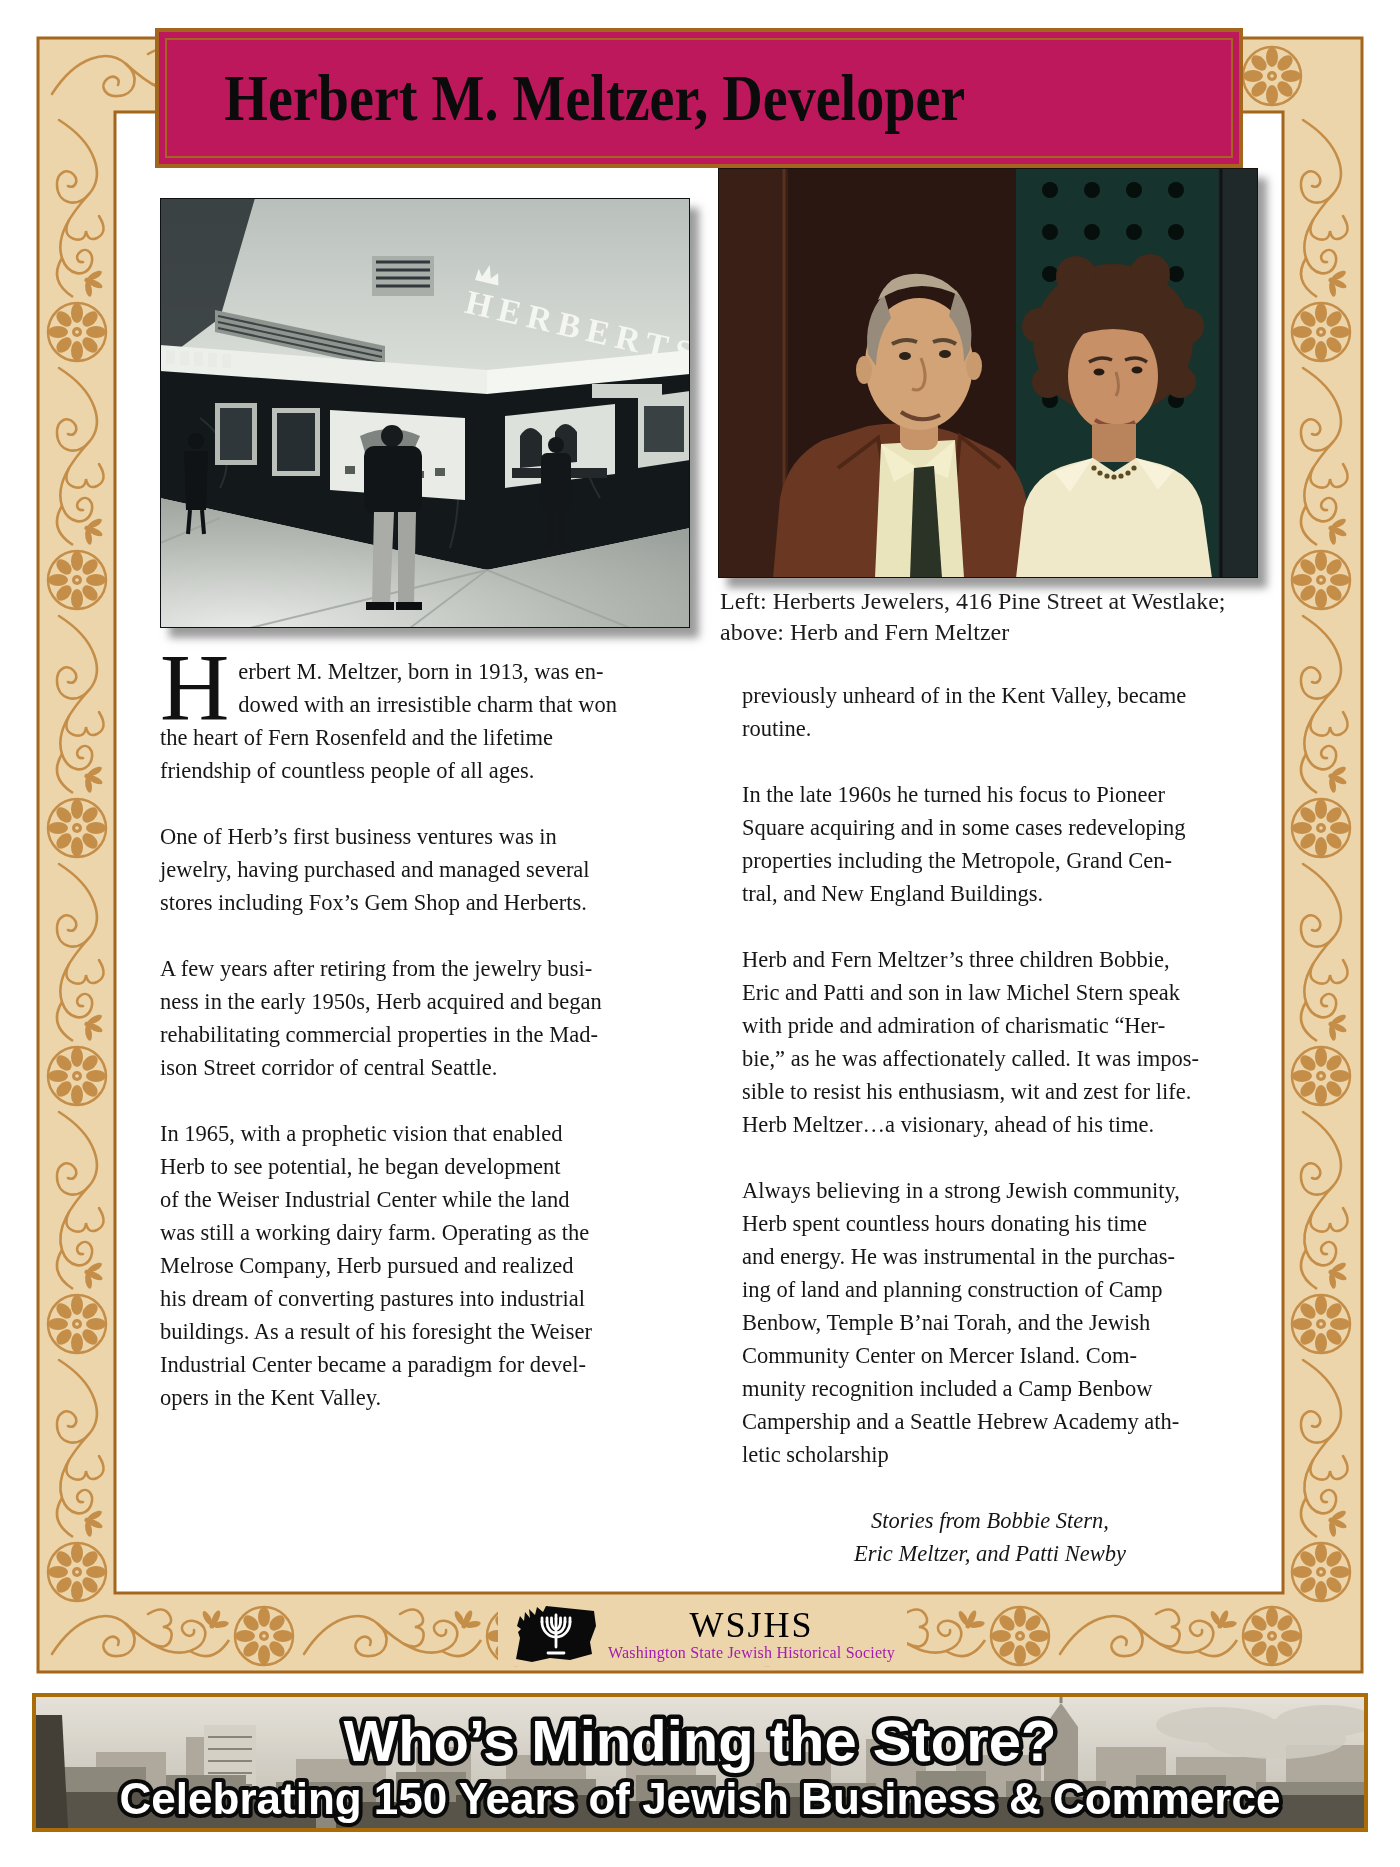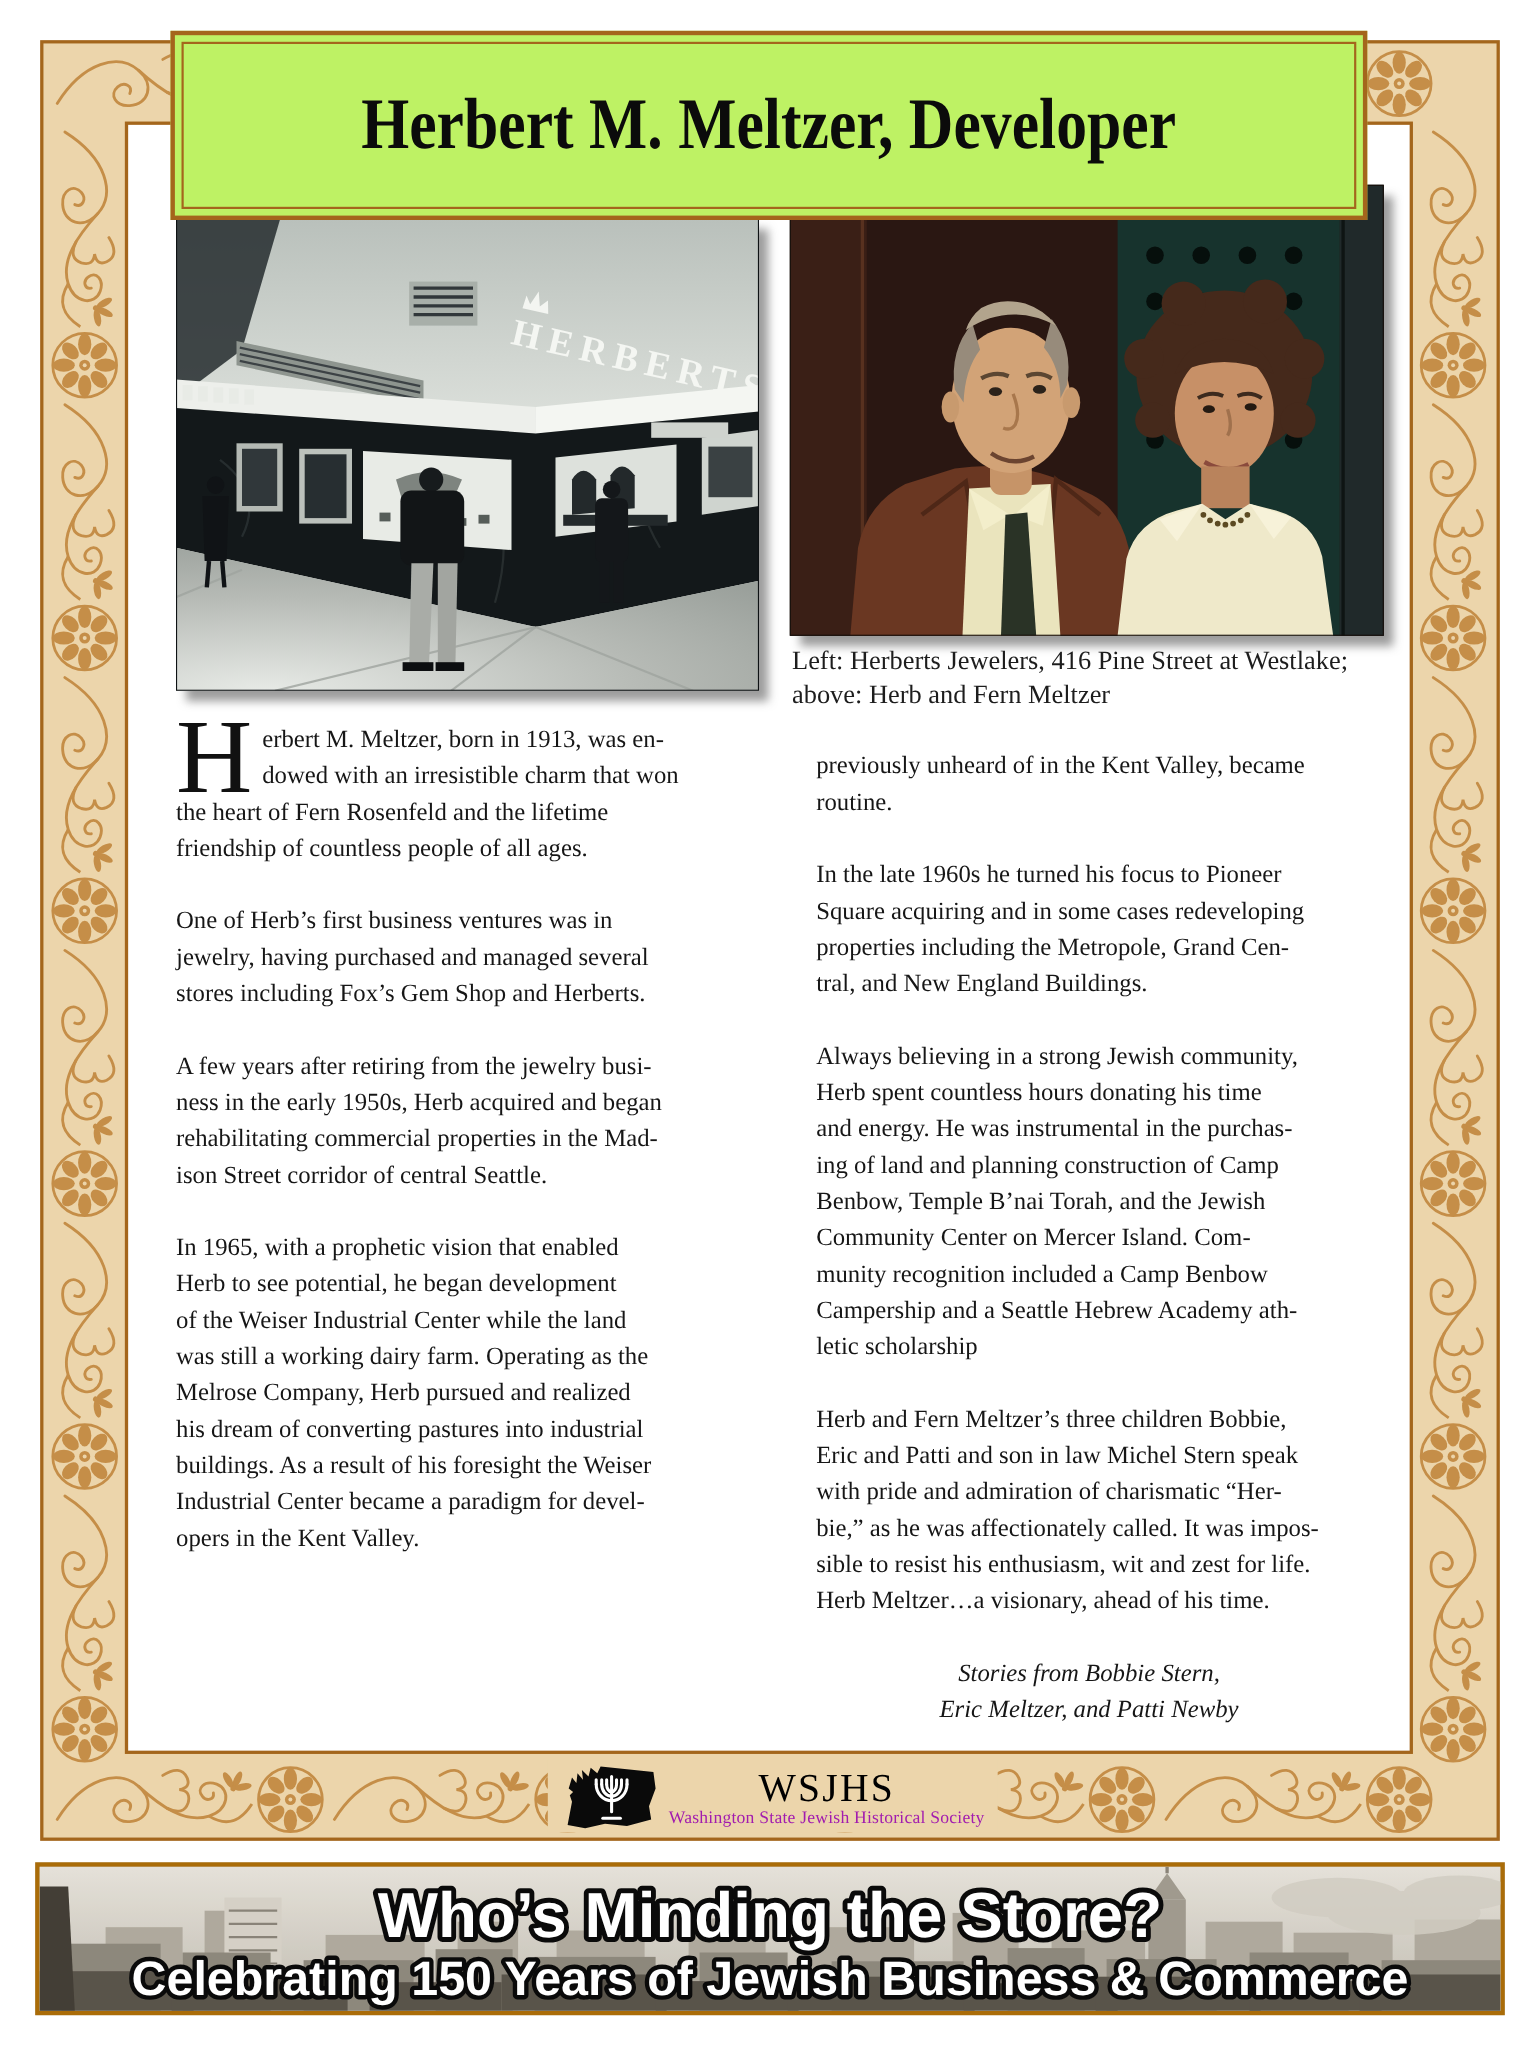--- a/index.html
+++ b/index.html
@@ -1,22 +1,22 @@
 <!DOCTYPE html>
 <html><head>
 <meta charset="utf-8">
 <style>
   html,body{margin:0;padding:0;background:#ffffff;}
   #page{position:relative;width:1400px;height:1867px;background:#fff;overflow:hidden;
         font-family:"Liberation Serif",serif;color:#151515;}
   svg{display:block;}
   .frame-svg{position:absolute;left:0;top:0;}
 
-  .title-box{position:absolute;left:155px;top:28px;width:1088px;height:172px;background:#bef264;
-             border:4px solid #a4661c;box-sizing:border-box;display:flex;align-items:center;justify-content:center;z-index:5;}
+  .title-box{position:absolute;left:155px;top:28px;width:1088px;height:140px;background:#be185d;
+             border:4px solid #a4661c;box-sizing:border-box;display:flex;align-items:center;justify-content:flex-start;z-index:5;}
   .title-box .inner{position:absolute;inset:6px;border:2px solid #a4661c;pointer-events:none;}
   .title{font-size:66px;font-weight:bold;color:#0b0b0b;white-space:nowrap;transform:scaleX(.85);letter-spacing:0;}
 
   .photo{position:absolute;box-shadow:9px 10px 8px rgba(75,75,75,.55);background:#222;z-index:4;}
   #photo-left{left:160px;top:198px;width:530px;height:430px;}
   #photo-right{left:718px;top:168px;width:540px;height:410px;}
 
   .caption{position:absolute;left:720px;top:586px;width:520px;font-size:24px;line-height:31px;
            color:#1d1d1d;white-space:pre-line;z-index:4;}
 
@@ -350,35 +350,35 @@
 Industrial Center became a paradigm for devel-
 opers in the Kent Valley.</p>
   </div>
   <div class="col" id="col-right">
     <p>previously unheard of in the Kent Valley, became
 routine.</p>
     <p>In the late 1960s he turned his focus to Pioneer
 Square acquiring and in some cases redeveloping
 properties including the Metropole, Grand Cen-
 tral, and New England Buildings.</p>
+    <p>Herb and Fern Meltzer’s three children Bobbie,
+Eric and Patti and son in law Michel Stern speak
+with pride and admiration of charismatic “Her-
+bie,” as he was affectionately called. It was impos-
+sible to resist his enthusiasm, wit and zest for life.
+Herb Meltzer…a visionary, ahead of his time.</p>
     <p>Always believing in a strong Jewish community,
 Herb spent countless hours donating his time
 and energy. He was instrumental in the purchas-
 ing of land and planning construction of Camp
 Benbow, Temple B’nai Torah, and the Jewish
 Community Center on Mercer Island. Com-
 munity recognition included a Camp Benbow
 Campership and a Seattle Hebrew Academy ath-
 letic scholarship</p>
-    <p>Herb and Fern Meltzer’s three children Bobbie,
-Eric and Patti and son in law Michel Stern speak
-with pride and admiration of charismatic “Her-
-bie,” as he was affectionately called. It was impos-
-sible to resist his enthusiasm, wit and zest for life.
-Herb Meltzer…a visionary, ahead of his time.</p>
     <p class="attribution">Stories from Bobbie Stern,
 Eric Meltzer, and Patti Newby</p>
   </div>
 
   <div class="logo">
     <svg width="88" height="62" viewBox="0 0 88 62">
       <path d="M6 57 L10 36 L8 30 L11 27 L7 24 L10 14 L14 19 L15 10 L20 16 L19 7 L25 13 L27 5 L33 10 L36 4 L84 9 L86 24 L80 40 L82 52 L60 58 L40 56 L22 60 Z" fill="#0a0a0a"></path>
       <g stroke="#ffffff" fill="none" stroke-width="2.8" stroke-linecap="round">
         <path d="M46 17 V45"></path>
         <path d="M32 20 a14 15 0 0 0 28 0"></path>

